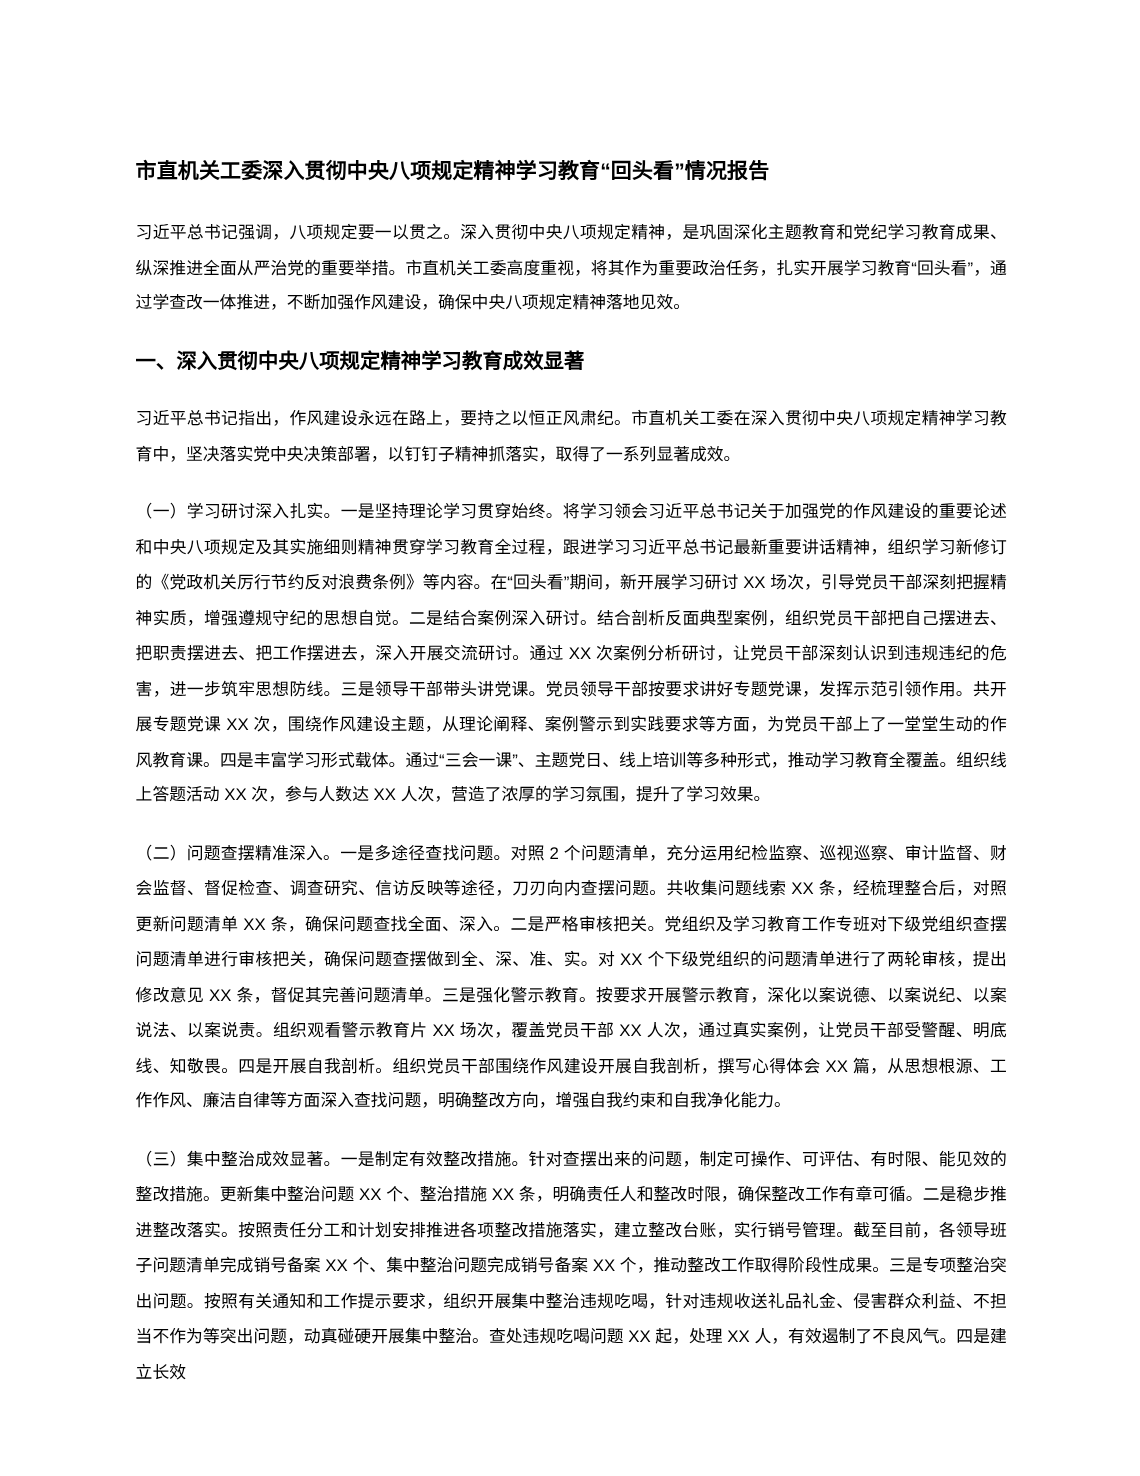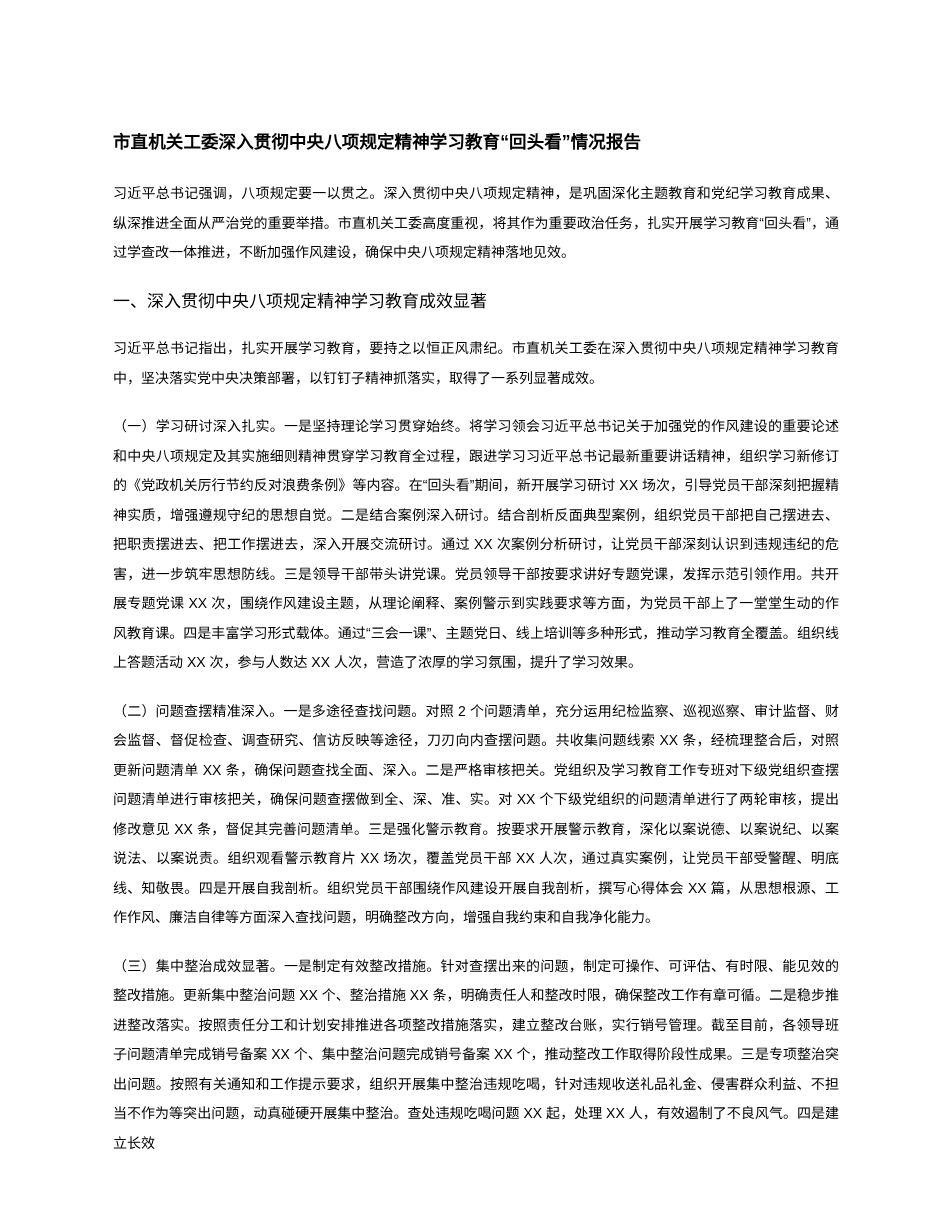--- a/index.html
+++ b/index.html
@@ -31,21 +31,21 @@
     font-size: 17.5px;
     font-weight: 700;
     line-height: 29px;
     letter-spacing: 0.1px;
     margin: 0 0 22px 0;
     text-align: left;
     white-space: nowrap;
   }
   .section-heading {
     font-size: 17px;
-    font-weight: 400;
+    font-weight: 700;
     line-height: 29.5px;
     margin: 16px 0 18px 0;
     text-align: left;
   }
   .para {
     font-size: 14px;
     font-weight: 400;
     line-height: 29.5px;
     margin: 0 0 19px 0;
     text-align: justify;
@@ -65,21 +65,21 @@
 
 <div class="page">
   <article class="doc-body">
 
     <h1 class="doc-title">市直机关工委深入贯彻中央八项规定精神学习教育“回头看”情况报告</h1>
 
     <p class="para lead">习近平总书记强调，八项规定要一以贯之。深入贯彻中央八项规定精神，是巩固深化主题教育和党纪学习教育成果、纵深推进全面从严治党的重要举措。市直机关工委高度重视，将其作为重要政治任务，扎实开展学习教育“回头看”，通过学查改一体推进，不断加强作风建设，确保中央八项规定精神落地见效。</p>
 
     <h2 class="section-heading">一、深入贯彻中央八项规定精神学习教育成效显著</h2>
 
-    <p class="para">习近平总书记指出，扎实开展学习教育，要持之以恒正风肃纪。市直机关工委在深入贯彻中央八项规定精神学习教育中，坚决落实党中央决策部署，以钉钉子精神抓落实，取得了一系列显著成效。</p>
+    <p class="para">习近平总书记指出，作风建设永远在路上，要持之以恒正风肃纪。市直机关工委在深入贯彻中央八项规定精神学习教育中，坚决落实党中央决策部署，以钉钉子精神抓落实，取得了一系列显著成效。</p>
 
     <p class="para">（一）学习研讨深入扎实。一是坚持理论学习贯穿始终。将学习领会习近平总书记关于加强党的作风建设的重要论述和中央八项规定及其实施细则精神贯穿学习教育全过程，跟进学习习近平总书记最新重要讲话精神，组织学习新修订的《党政机关厉行节约反对浪费条例》等内容。在“回头看”期间，新开展学习研讨 XX 场次，引导党员干部深刻把握精神实质，增强遵规守纪的思想自觉。二是结合案例深入研讨。结合剖析反面典型案例，组织党员干部把自己摆进去、把职责摆进去、把工作摆进去，深入开展交流研讨。通过 XX 次案例分析研讨，让党员干部深刻认识到违规违纪的危害，进一步筑牢思想防线。三是领导干部带头讲党课。党员领导干部按要求讲好专题党课，发挥示范引领作用。共开展专题党课 XX 次，围绕作风建设主题，从理论阐释、案例警示到实践要求等方面，为党员干部上了一堂堂生动的作风教育课。四是丰富学习形式载体。通过“三会一课”、主题党日、线上培训等多种形式，推动学习教育全覆盖。组织线上答题活动 XX 次，参与人数达 XX 人次，营造了浓厚的学习氛围，提升了学习效果。</p>
 
     <p class="para">（二）问题查摆精准深入。一是多途径查找问题。对照 2 个问题清单，充分运用纪检监察、巡视巡察、审计监督、财会监督、督促检查、调查研究、信访反映等途径，刀刃向内查摆问题。共收集问题线索 XX 条，经梳理整合后，对照更新问题清单 XX 条，确保问题查找全面、深入。二是严格审核把关。党组织及学习教育工作专班对下级党组织查摆问题清单进行审核把关，确保问题查摆做到全、深、准、实。对 XX 个下级党组织的问题清单进行了两轮审核，提出修改意见 XX 条，督促其完善问题清单。三是强化警示教育。按要求开展警示教育，深化以案说德、以案说纪、以案说法、以案说责。组织观看警示教育片 XX 场次，覆盖党员干部 XX 人次，通过真实案例，让党员干部受警醒、明底线、知敬畏。四是开展自我剖析。组织党员干部围绕作风建设开展自我剖析，撰写心得体会 XX 篇，从思想根源、工作作风、廉洁自律等方面深入查找问题，明确整改方向，增强自我约束和自我净化能力。</p>
 
     <p class="para">（三）集中整治成效显著。一是制定有效整改措施。针对查摆出来的问题，制定可操作、可评估、有时限、能见效的整改措施。更新集中整治问题 XX 个、整治措施 XX 条，明确责任人和整改时限，确保整改工作有章可循。二是稳步推进整改落实。按照责任分工和计划安排推进各项整改措施落实，建立整改台账，实行销号管理。截至目前，各领导班子问题清单完成销号备案 XX 个、集中整治问题完成销号备案 XX 个，推动整改工作取得阶段性成果。三是专项整治突出问题。按照有关通知和工作提示要求，组织开展集中整治违规吃喝，针对违规收送礼品礼金、侵害群众利益、不担当不作为等突出问题，动真碰硬开展集中整治。查处违规吃喝问题 XX 起，处理 XX 人，有效遏制了不良风气。四是建立长效</p>
 
   </article>
 </div>
 

